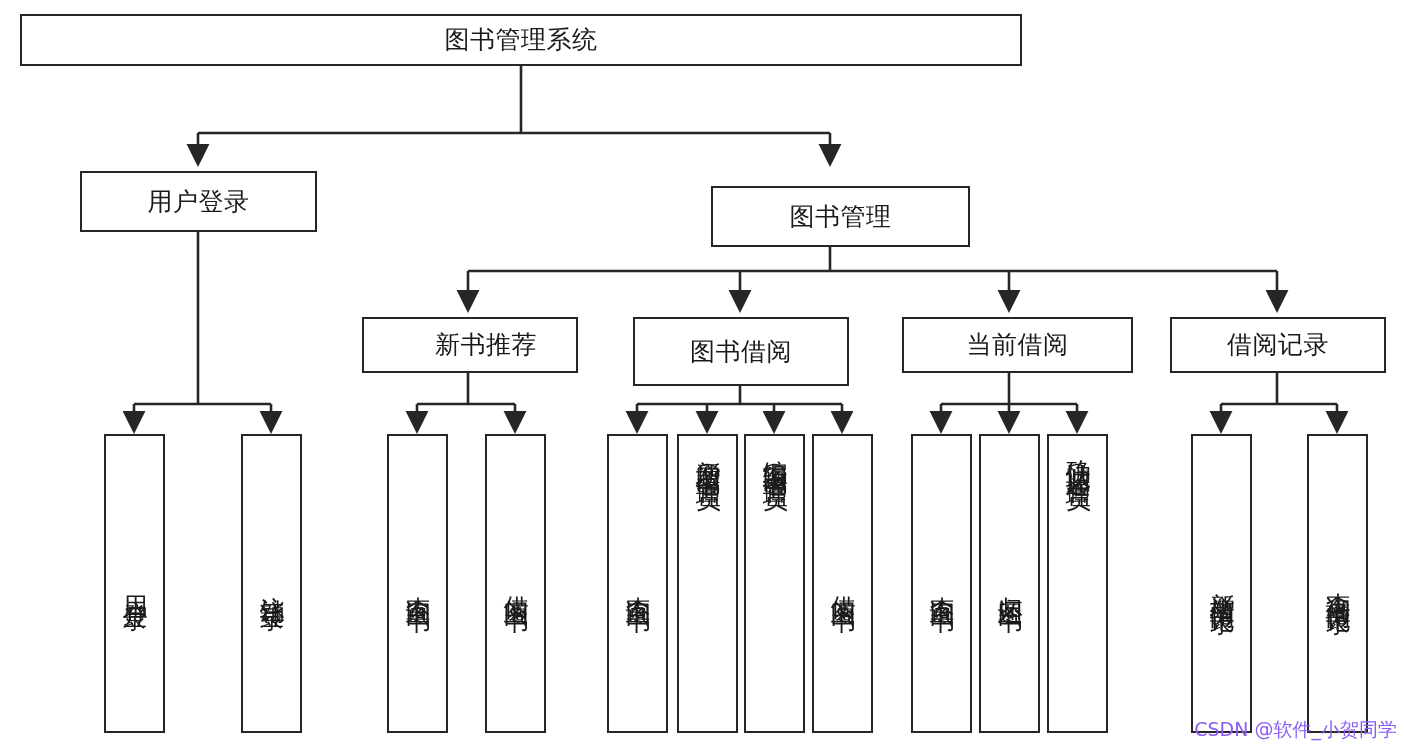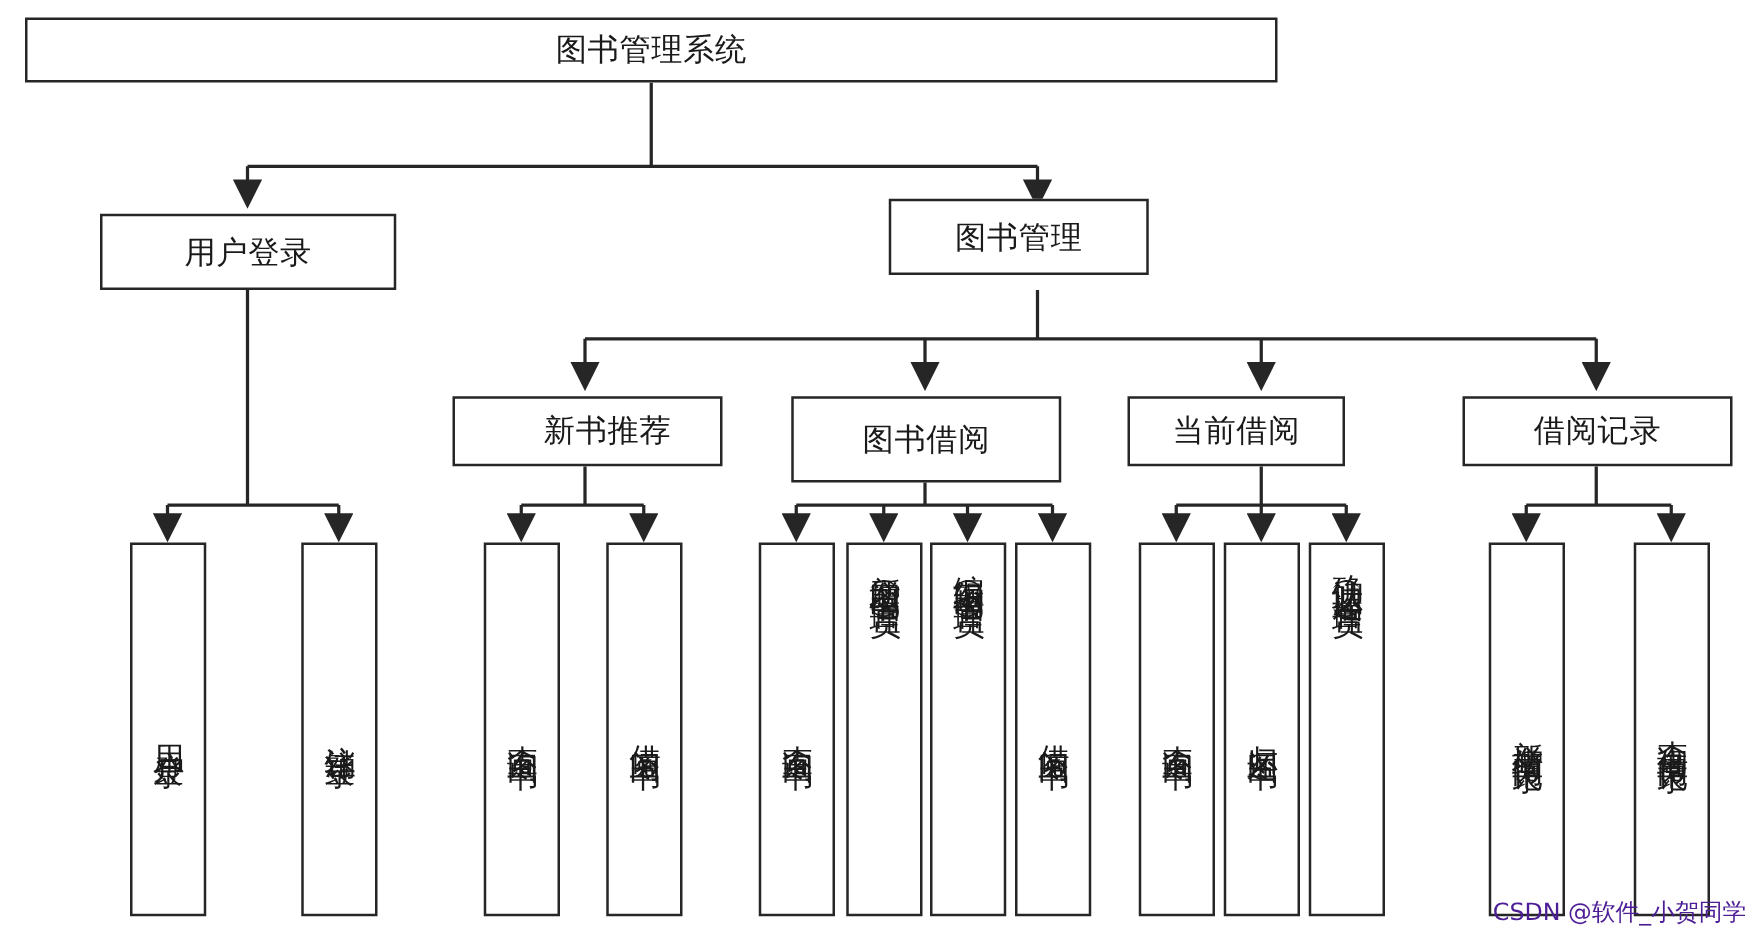--- a/index.html
+++ b/index.html
@@ -66,21 +66,21 @@
   
   .node.vert.mid {
     align-items: center;
     padding-top: 0;
   }
   .watermark {
     position: absolute;
     right: 8px;
     bottom: 4px;
     font-size: 19px;
-    color: #4c1d95;
+    color: #8b5cf6;
     white-space: nowrap;
     font-family: "DejaVu Sans", "Liberation Sans", sans-serif;
   }
 </style>
 </head>
 <body>
 
 <div id="canvas">
 
   <svg class="connectors" viewBox="0 0 1405 747" xmlns="http://www.w3.org/2000/svg">
@@ -134,33 +134,33 @@
   </svg>
 
   <div class="node horiz title" style="left:20px; top:14px; width:1002px; height:52px;">
     <span class="label">图书管理系统</span>
   </div>
 
   <div class="node horiz" style="left:80px; top:171px; width:237px; height:61px;">
     <span class="label">用户登录</span>
   </div>
 
-  <div class="node horiz" style="left:711px; top:159px; width:208px; height:61px;">
+  <div class="node horiz" style="left:711px; top:186px; width:259px; height:61px;">
     <span class="label">图书管理</span>
   </div>
 
   <div class="node horiz" style="left:362px; top:317px; width:216px; height:56px;padding-left:32px;">
     <span class="label">新书推荐</span>
   </div>
 
   <div class="node horiz" style="left:633px; top:317px; width:216px; height:69px;">
     <span class="label">图书借阅</span>
   </div>
 
-  <div class="node horiz" style="left:902px; top:317px; width:174px; height:56px;">
+  <div class="node horiz" style="left:902px; top:317px; width:231px; height:56px;">
     <span class="label">当前借阅</span>
   </div>
 
   <div class="node horiz" style="left:1170px; top:317px; width:216px; height:56px;justify-content:center;">
     <span class="label">借阅记录</span>
   </div>
 
   <div class="node vert mid" style="left:104px; top:434px; width:61px; height:299px;">
     <span class="label">用户登录</span>
   </div>

